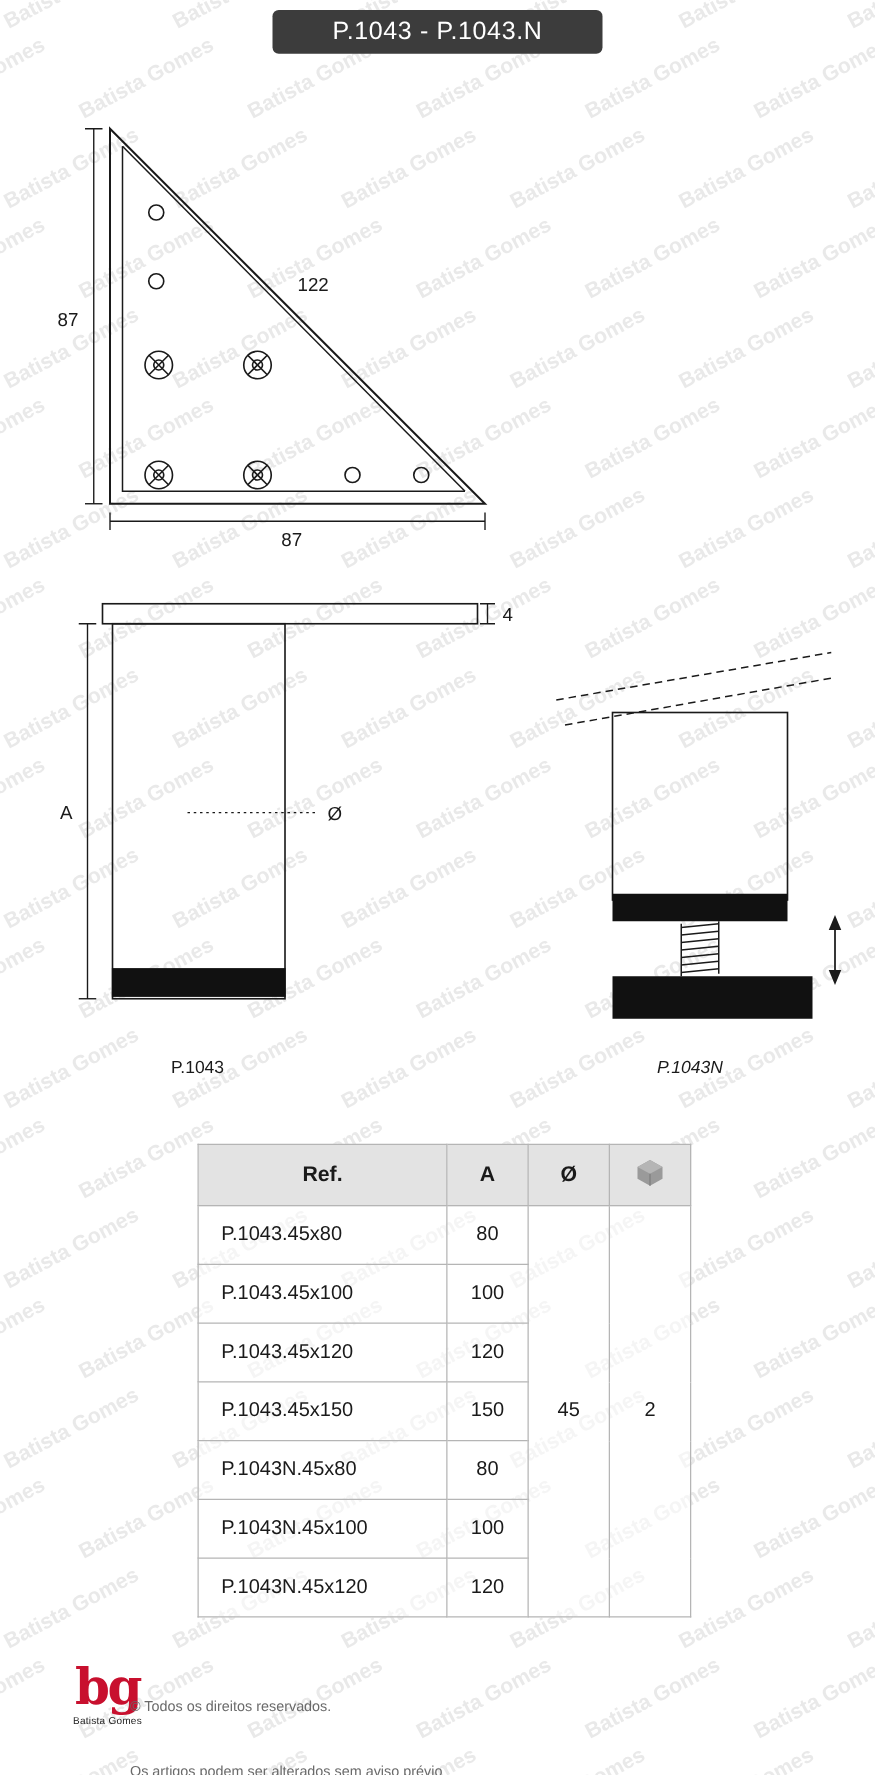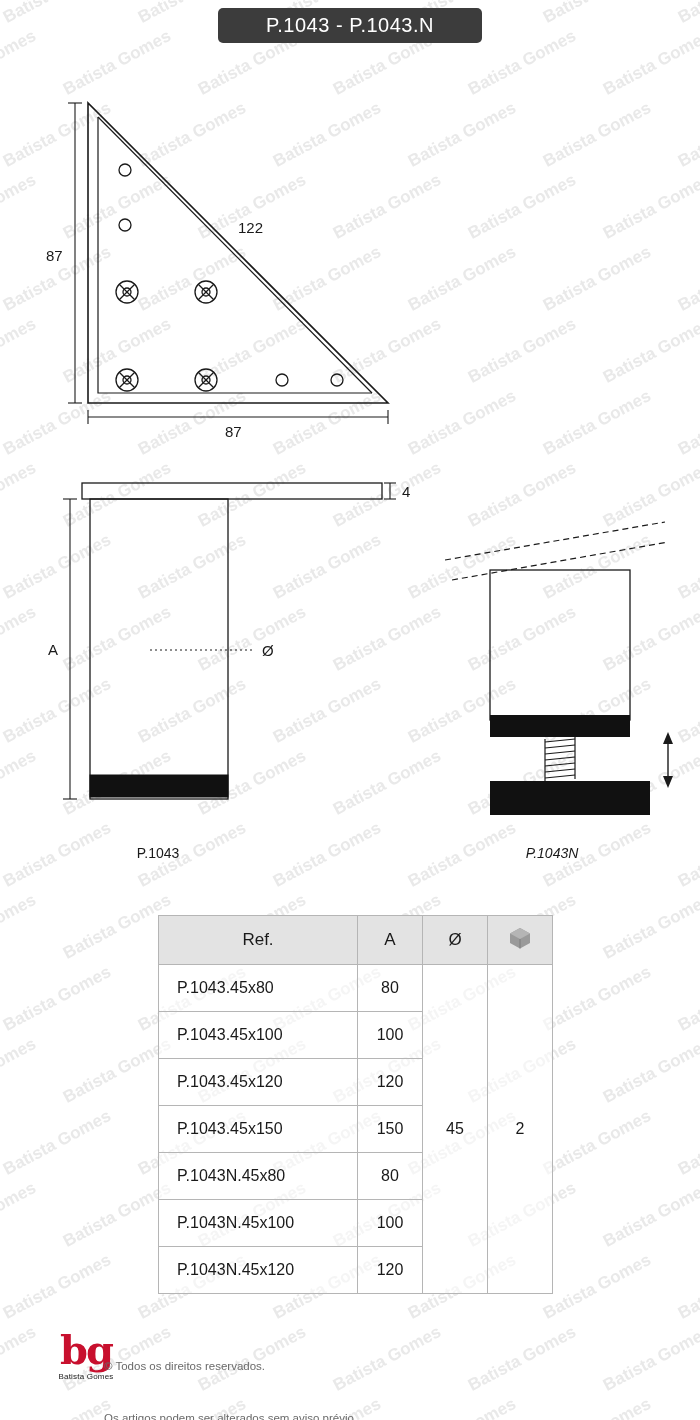--- a/index.html
+++ b/index.html
@@ -79,21 +79,21 @@
     position: absolute;
     top: 915px;
     left: 158px;
     border-collapse: collapse;
     font-size: 16px;
     color: #1a1a1a;
     background: rgba(255,255,255,0.55);
   }
   #spec-table th {
     background: #e3e3e3;
-    font-weight: normal;
+    font-weight: bold;
     border: 1px solid #b5b5b5;
     height: 46px;
     font-size: 17px;
   }
   #spec-table td {
     border: 1px solid #b5b5b5;
     height: 44px;
     text-align: center;
     font-size: 16px;
   }

